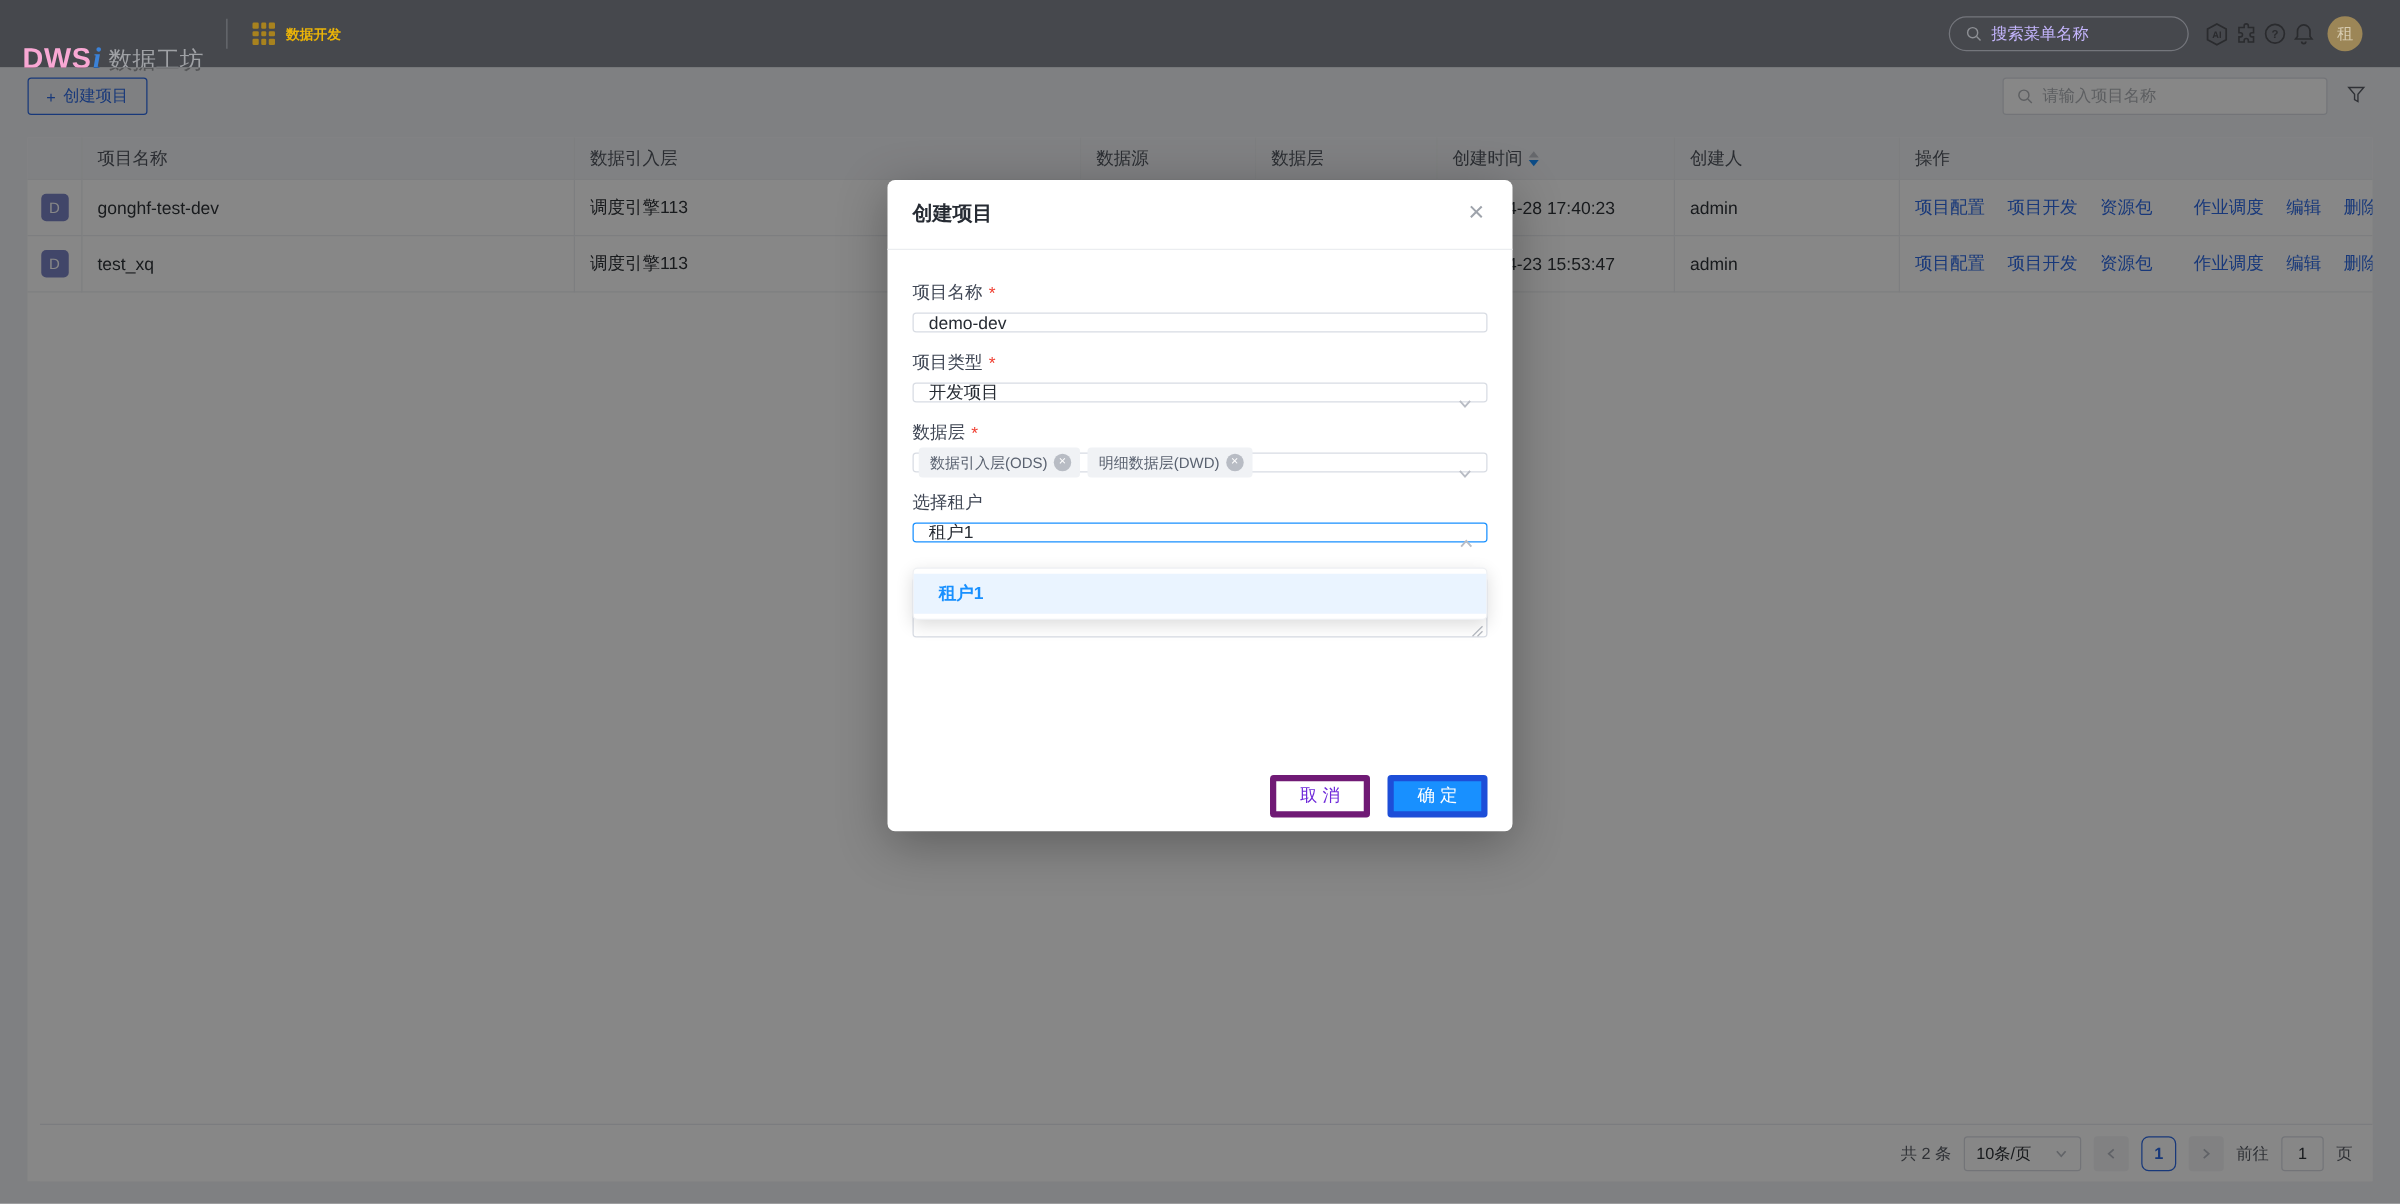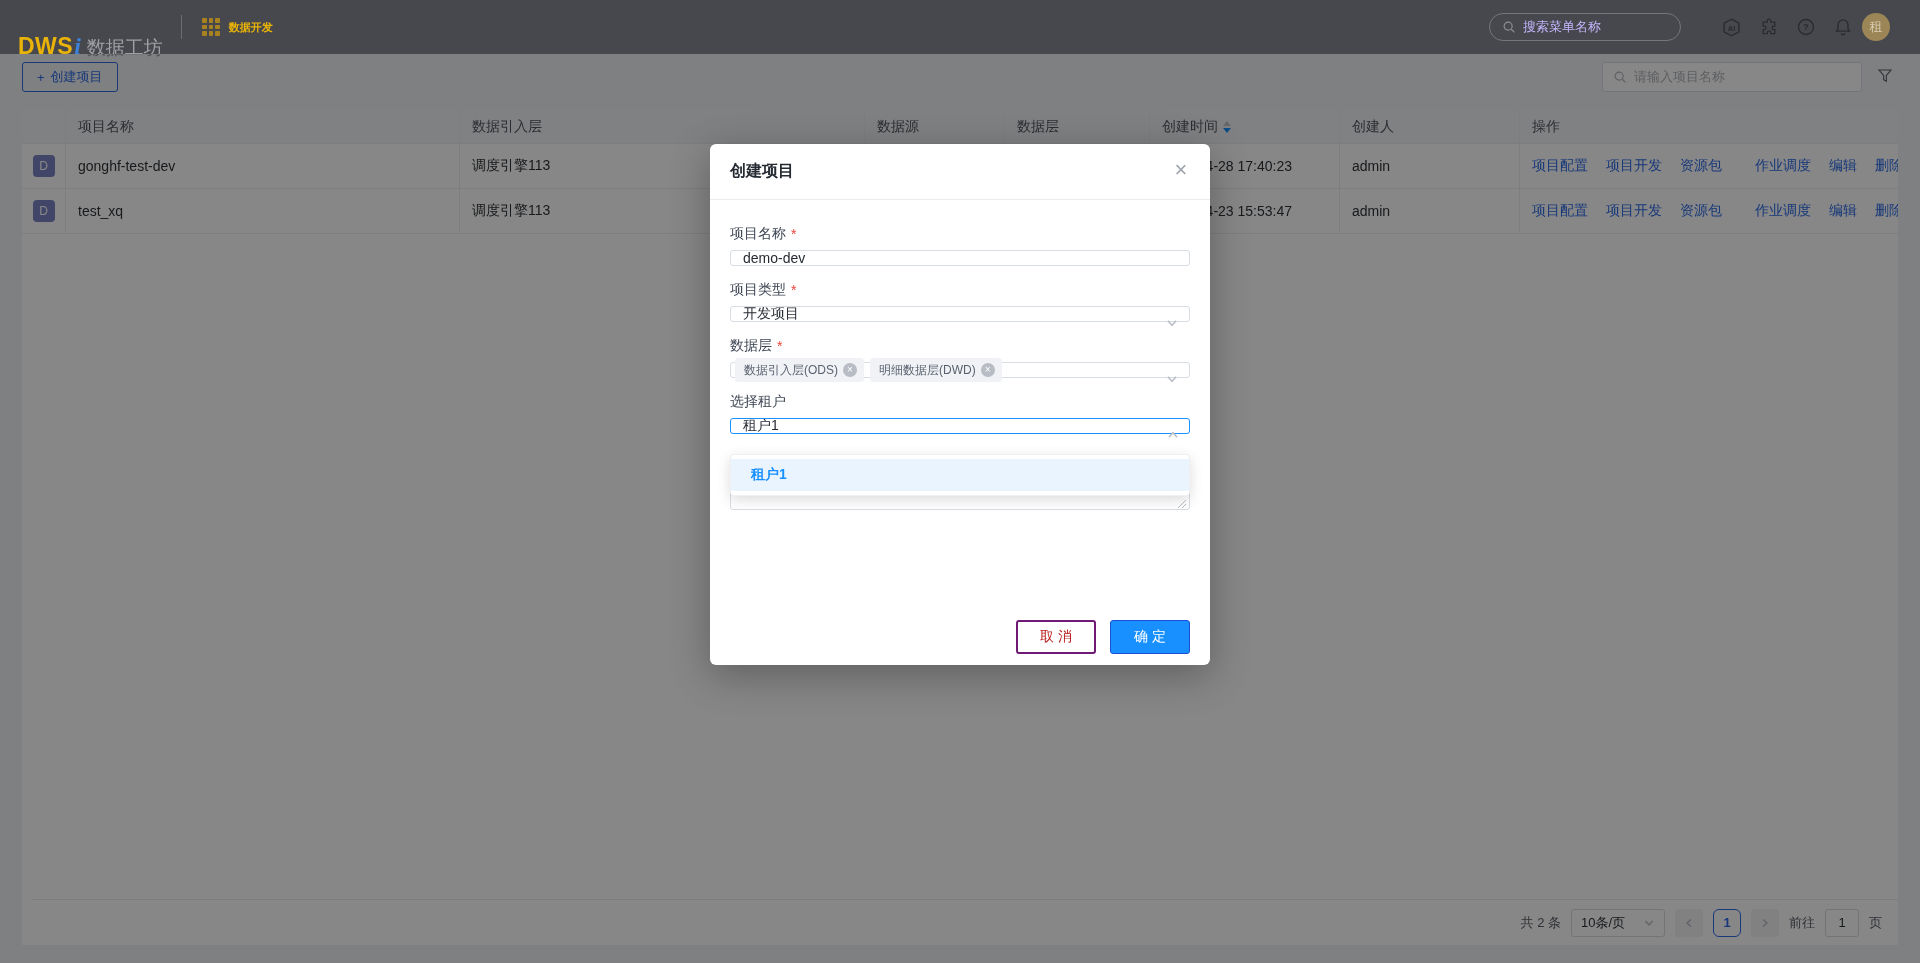--- a/index.html
+++ b/index.html
@@ -4,34 +4,34 @@
 <style>
   * { margin:0; padding:0; box-sizing:border-box; }
   html,body { width:1920px; height:963px; }
   body { position:relative; overflow:hidden; background:#f0f2f5;
          font-family:"Liberation Sans","DejaVu Sans",sans-serif; color:#2f3338; }
 
   
   .app-header { position:absolute; top:0; left:0; right:0; height:54px; background:#46484d;
                 display:flex; align-items:center; padding:0 30px 0 18px; z-index:10; }
   .brand-wrap { display:flex; align-items:baseline; }
-  .brand { font-size:23px; font-weight:800; color:#eab308; letter-spacing:.5px;margin-top:40px; }
+  .brand { font-size:23px; font-weight:800; color:#f9a8d4; letter-spacing:.5px;margin-top:40px; }
   .brand-i { font-size:24px; font-weight:700; font-style:italic; color:#3b82d8;
              font-family:"Liberation Serif","DejaVu Serif",serif; margin-left:1px; }
   .brand-product { font-size:19px; color:#9fa1a5; margin-left:6px; }
   .header-divider { width:1px; height:24px; background:#6b6d73; margin:0 20px 0 18px; }
   .apps-grid { width:18px; height:18px; display:grid; grid-template-columns:repeat(3,1fr); gap:2px; }
   .apps-grid span { background:#a8821e; border-radius:1px; }
   .module-title { font-size:11px; font-weight:700; color:#eab308; margin-left:9px; }
   .menu-search { margin-left:auto; width:192px; height:28px; border:1px solid #74767c; border-radius:14px;
                  display:flex; align-items:center; gap:7px; padding:0 12px; color:#95969b; font-size:13px;
                  background:transparent; }
   .menu-search svg { color:#8e9095; }
   .menu-search .ph { color:#c4b5fd; }
-  .hdr-icons { display:flex; align-items:center; gap:16px; margin-left:40px; color:#2a2b2e; }
+  .hdr-icons { display:flex; align-items:center; gap:2px; margin-left:12px; color:#2a2b2e; }
   .hdr-icon { width:21px; height:21px; display:flex; align-items:center; justify-content:center; cursor:pointer; }
   .avatar { width:28px; height:28px; border-radius:50%; background:#9c8657; color:#d8cdb2;
             font-size:13px; display:flex; align-items:center; justify-content:center; margin-left:9px; }
 
   
   .toolbar { position:absolute; top:62px; left:22px; right:22px; height:30px; }
   .btn-create { display:inline-flex; align-items:center; gap:6px; height:30px; padding:0 14px;
                 border:1px solid #2e6be6; border-radius:3px; color:#2e6be6; font-size:13px;
                 background:transparent; cursor:pointer; }
   .project-search { position:absolute; right:36px; top:0; width:260px; height:30px; background:#fff;
@@ -104,22 +104,22 @@
                color:#1890ff; font-weight:700; font-size:14px; cursor:pointer; }
   .desc-area { margin-top:28px; position:relative; }
   .desc-area textarea { width:100%; height:48px; border:1px solid #d8dce3; border-radius:3px; resize:none;
                         padding:7px 12px; font-size:14px; color:#262b33; outline:none;
                         font-family:"Liberation Sans","DejaVu Sans",sans-serif; }
   .desc-area textarea::placeholder { color:#b6bac2; }
   .resize-grip { position:absolute; right:3px; bottom:5px; pointer-events:none; color:#b6bac2; }
   .modal-footer { position:absolute; bottom:11px; right:20px; display:flex; gap:14px; }
   .btn { height:34px; width:80px; border-radius:3px; font-size:14px; display:flex; align-items:center;
          justify-content:center; cursor:pointer; }
-  .btn-cancel { background:#fff; border:2px solid #701a75; color:#b91c1c; }
-  .btn-confirm { background:#1890ff; border:1px solid #1d4ed8; color:#fff; }
+  .btn-cancel { background:#fff; border:5px solid #701a75; color:#6d28d9; }
+  .btn-confirm { background:#1890ff; border:5px solid #1d4ed8; color:#fff; }
 
   input::placeholder { color:#b0b3b8; }
   svg { display:block; }
 </style>
 </head>
 <body>
 
 <div class="app-header">
   <div class="brand-wrap">
     <span class="brand">DWS</span>

